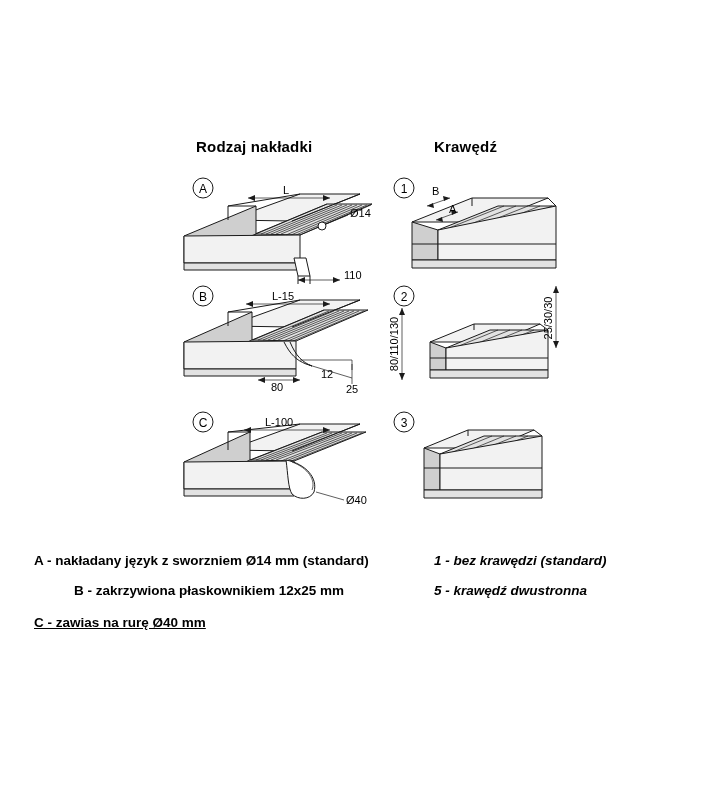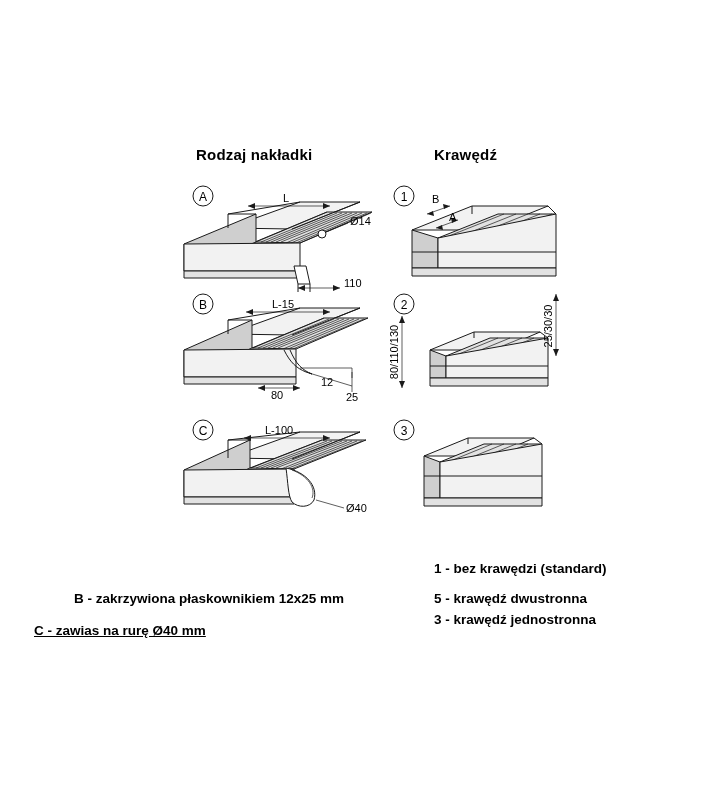--- a/index.html
+++ b/index.html
@@ -10,21 +10,21 @@
   body {
     width: 727px;
     height: 800px;
     position: relative;
     font-family: "Liberation Sans", sans-serif;
     color: #111111;
     overflow: hidden;
   }
   #sheet {
     position: absolute;
-    left: 0; top: 16px;
+    left: 0; top: 8px;
     width: 727px;
     height: 685px;
   }
   .hdr {
     position: absolute;
     font-weight: bold;
     font-size: 15px;
     letter-spacing: 0.2px;
     color: #000;
     white-space: nowrap;
@@ -33,21 +33,21 @@
   #hdr-right { left: 434px; top: 130px; }
 
   .legend {
     position: absolute;
     font-size: 13.5px;
     font-weight: bold;
     color: #000;
     white-space: nowrap;
   }
   .legend-col-left { left: 34px; }
-  .legend-col-right { left: 434px; }
+  .legend-col-right { left: 434px; font-style: italic; }
   #lg-a { top: 545px; }
   #lg-b { top: 575px; padding-left: 40px; }
   #lg-c { top: 607px; text-decoration: underline; }
   #lg-1 { top: 545px; }
   #lg-2 { top: 575px; }
   #lg-3 { top: 596px; }
 
   svg.diag {
     position: absolute;
     left: 0; top: 0;
@@ -301,20 +301,20 @@
       <line class="ln" x1="424" y1="460" x2="440" y2="460"></line>
       <polyline class="ln" points="468,422 468,428"></polyline>
       <polyline class="ln" points="534,422 542,428"></polyline>
 
       <circle class="circ" cx="404" cy="414" r="10"></circle>
       <text class="balloontxt" x="404" y="419" text-anchor="middle">3</text>
     </g>
 
   </svg>
 
+  <div class="legend legend-col-left" id="lg-a">A - nakładany język z sworzniem Ø14 mm (standard)</div>
   <div class="legend legend-col-left" id="lg-b">B - zakrzywiona płaskownikiem 12x25 mm</div>
   <div class="legend legend-col-left" id="lg-c">C - zawias na rurę Ø40 mm</div>
 
   <div class="legend legend-col-right" id="lg-1">1 - bez krawędzi (standard)</div>
   <div class="legend legend-col-right" id="lg-2">5 - krawędź dwustronna</div>
-  <div class="legend legend-col-right" id="lg-3">3 - krawędź jednostronna</div>
 
 </div>
 
 </body></html>

